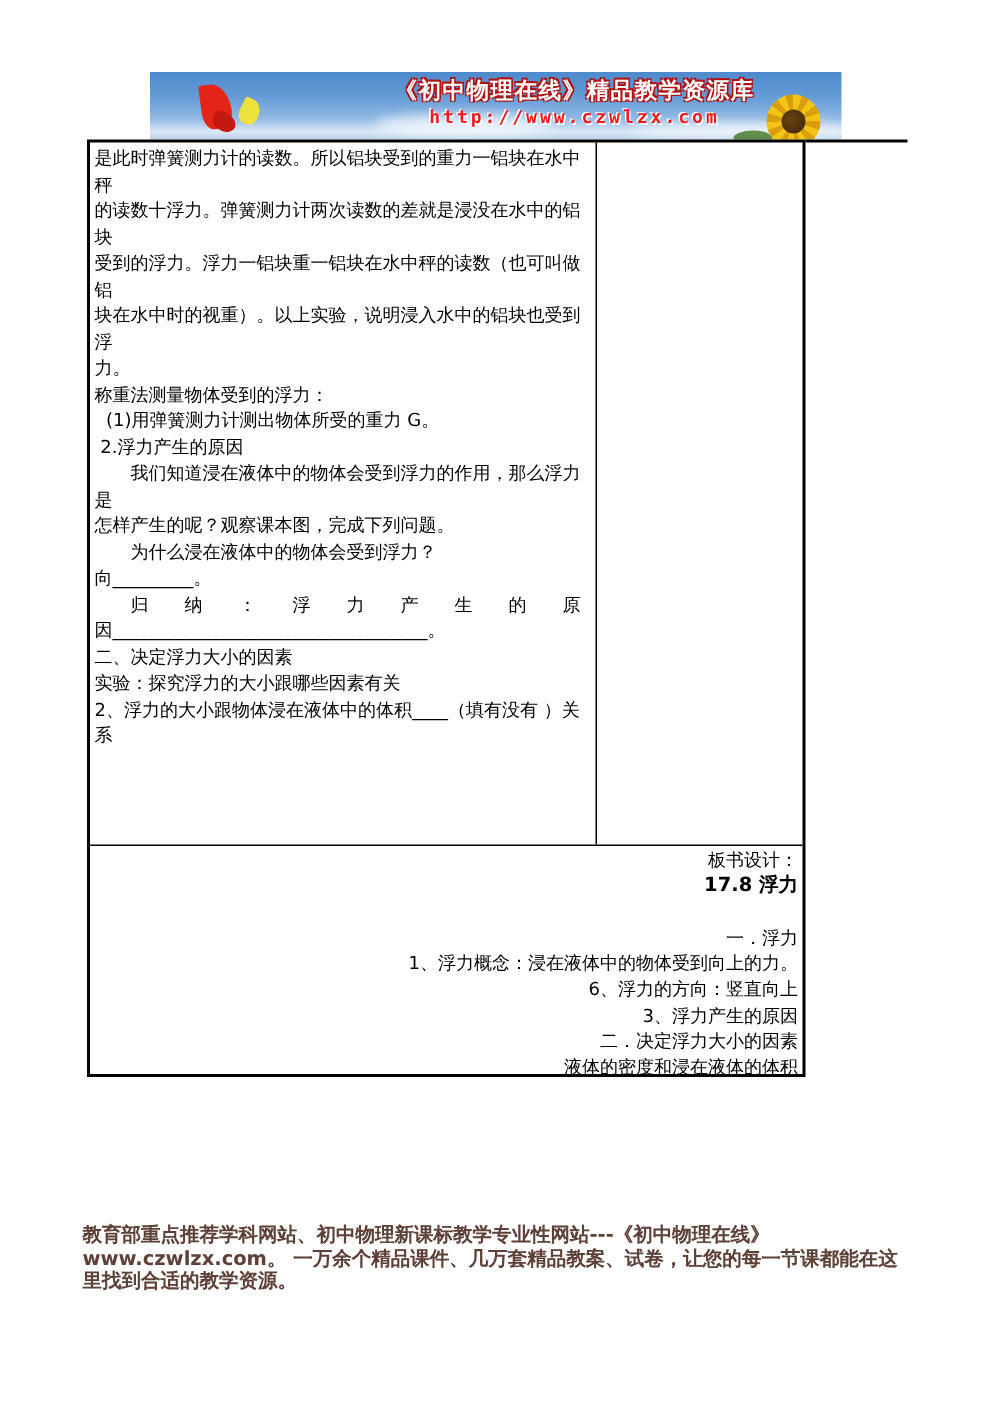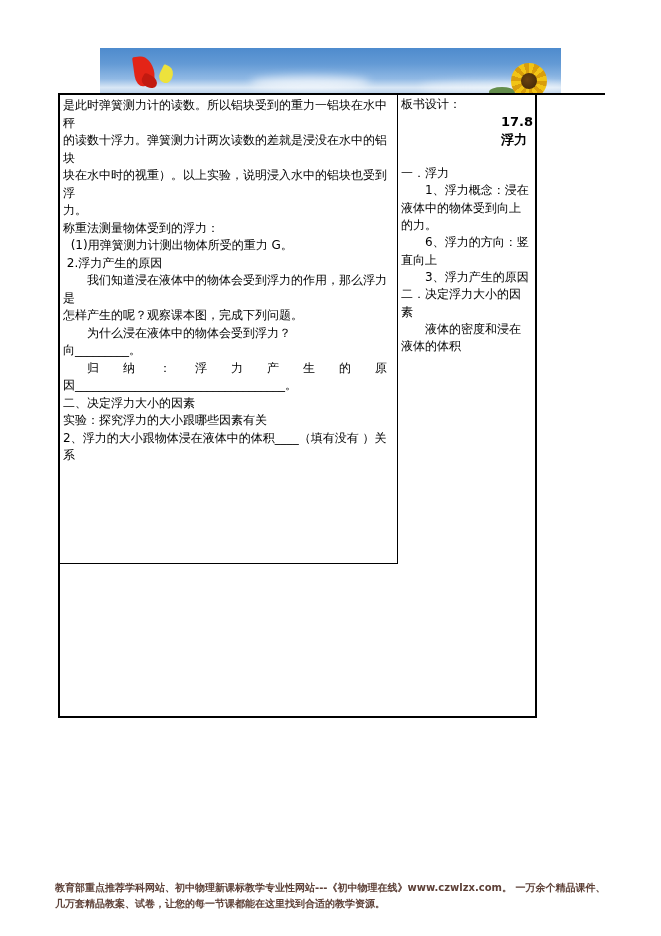--- a/index.html
+++ b/index.html
@@ -28,60 +28,65 @@
   .sunflower{position:absolute;right:14px;bottom:-6px;width:36px;height:36px;border-radius:50%;
              background:repeating-conic-gradient(#f2c415 0deg 18deg,#d99e0b 18deg 36deg);}
   .sunflower:after{content:"";position:absolute;left:10px;top:10px;width:16px;height:16px;border-radius:50%;
              background:radial-gradient(circle at 40% 40%,#6b4210,#3c2406);}
   .grass{position:absolute;right:46px;bottom:-4px;width:26px;height:10px;border-radius:50%;
          background:#4e7d2e;opacity:.85;}
 
   
   .top-ext{position:absolute;left:537px;top:93px;width:68px;height:0;border-top:2px solid #000;}
   .doc-table{position:absolute;left:58px;top:93px;width:479px;height:625px;
-             border:2px solid #000;box-sizing:border-box;display:flex;flex-direction:row;}
+             border:2px solid #000;box-sizing:border-box;display:flex;flex-direction:column;}
   .row1{height:469px;display:flex;border-bottom:1px solid #000;box-sizing:border-box;}
   .cellA{width:338px;box-sizing:border-box;border-right:1px solid #000;padding:2px 3px 0 3px;overflow:hidden;}
   .cellB{flex:1;}
-  .row2{flex:1;padding:1px 3px 0 3px;overflow:hidden;}
+  .row2{flex:1;padding:1px 3px 0 3px;overflow:hidden;text-align:right;}
 
   .line{font-size:12px;line-height:17.5px;min-height:17.5px;white-space:pre-wrap;
         font-family:"DejaVu Sans",sans-serif;}
   .row2 .line{line-height:17.3px;min-height:17.3px;}
   sub{font-size:7.5px;color:#555;vertical-align:-3px;line-height:0;}
   .board-label{font-size:12px;line-height:17.3px;}
   .board-title{font-size:13px;font-weight:bold;line-height:17.3px;padding-left:100px;}
 
   
-  .footer{position:absolute;left:55px;top:880px;width:552px;font-size:10px;line-height:15.5px;
+  .footer{position:absolute;left:55px;top:816px;width:552px;font-size:13px;line-height:15.5px;
           font-weight:bold;color:#5d4037;white-space:pre-wrap;}
 </style>
 </head>
 <body>
 
 <div class="page">
 
   <div class="banner">
     <div class="cloud c1"></div>
     <div class="cloud c2"></div>
     <div class="logo">
       <div class="red"></div>
       <div class="yellow"></div>
     </div>
+    <div class="banner-text">
+      <div class="banner-title">《初中物理在线》精品教学资源库</div>
+      <div class="banner-url">http://www.czwlzx.com</div>
+    </div>
     <div class="grass"></div>
     <div class="sunflower"></div>
   </div>
 
   <div class="top-ext"></div>
 
   <div class="doc-table">
     <div class="row1">
       <div class="cellA">
           <div class="line">是此时弹簧测力计的读数。所以铝块受到的重力一铝块在水中秤</div>
           <div class="line">的读数十浮力。弹簧测力计两次读数的差就是浸没在水中的铝块</div>
+          <div class="line">受到的浮力。浮力一铝块重一铝块在水中秤的读数（也可叫做铝</div>
           <div class="line">块在水中时的视重）。以上实验，说明浸入水中的铝块也受到浮</div>
           <div class="line">力。</div>
           <div class="line">称重法测量物体受到的浮力：</div>
           <div class="line">  (1)用弹簧测力计测出物体所受的重力 G。</div>
           <div class="line"> 2.浮力产生的原因</div>
           <div class="line">　　我们知道浸在液体中的物体会受到浮力的作用，那么浮力是</div>
           <div class="line">怎样产生的呢？观察课本图，完成下列问题。</div>
           <div class="line">　　为什么浸在液体中的物体会受到浮力？</div>
           <div class="line">向_________。</div>
           <div class="line">　　归　　纳　　：　　浮　　力　　产　　生　　的　　原</div>

